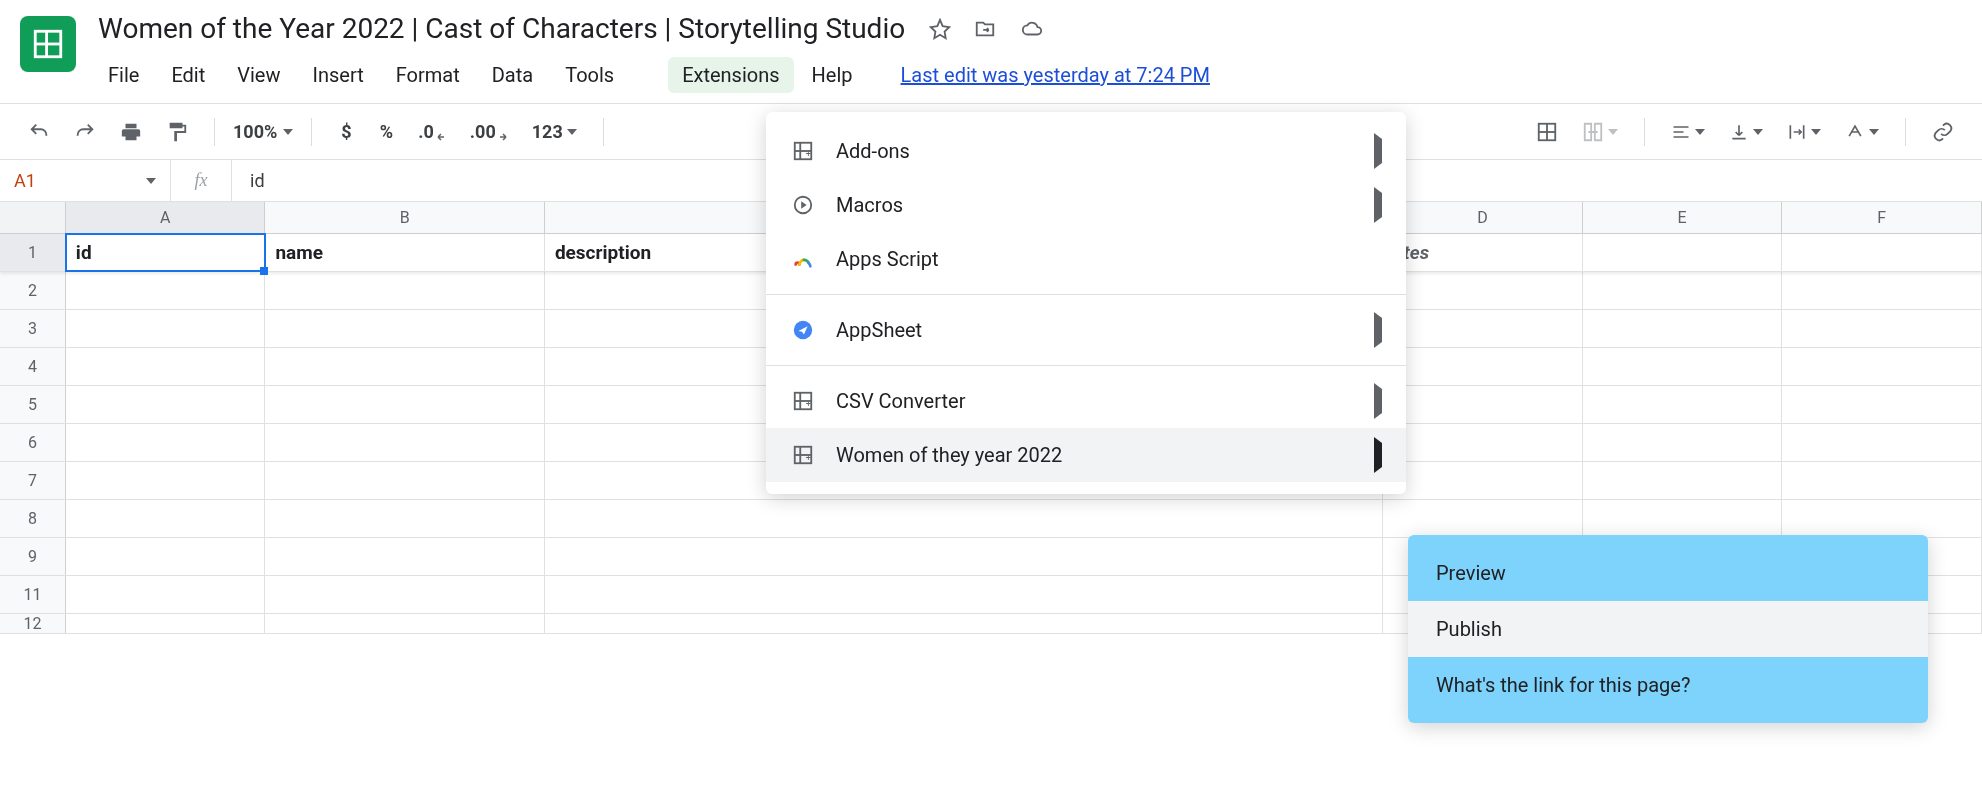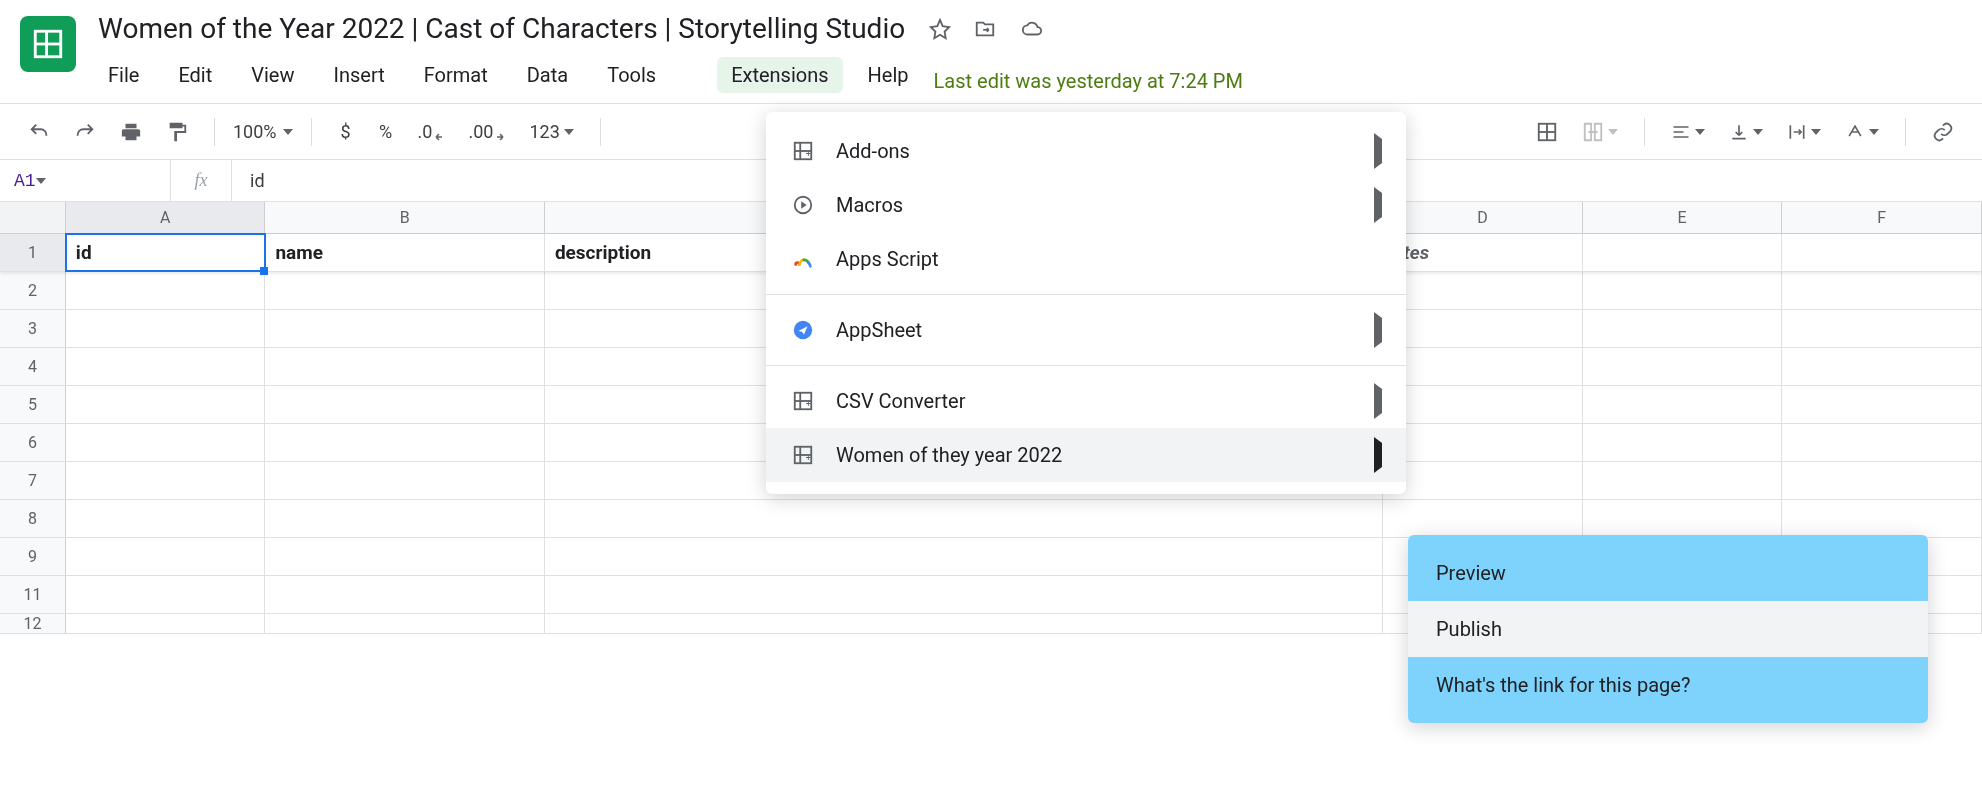--- a/index.html
+++ b/index.html
@@ -48,53 +48,56 @@
     padding: 2px 4px;
   }
   .title-icons {
     display: flex;
     gap: 22px;
     color: #5f6368;
   }
   .title-icons span { cursor: pointer; display:flex; align-items:center; }
   .menubar {
     display: flex;
-    align-items: flex-end;
-    gap: 11px;
+    align-items: center;
+    gap: 4px;
     margin-top: 10px;
     font-size: 20px;
     color: #202124;
   }
   .menu-item {
     padding: 6px 14px;
     border-radius: 6px;
     cursor: pointer;
   }
   .menu-item.active {
     background: #e6f4ea;
     margin-left: 36px;
   }
   .edit-status {
-    color: #4d7c0f;
+    margin-left: 30px;
+    color: #1d4ed8;
+    text-decoration: underline;
     font-size: 20px;
   }
   .divider-h {
     border-bottom: 1px solid #e0e0e0;
     margin-top: 10px;
   }
   
   .toolbar {
     display: flex;
     align-items: center;
     padding: 10px 20px;
     gap: 8px;
     font-size: 18px;
     color: #5f6368;
     border-bottom: 1px solid #e0e0e0;
     height: 56px;
+    font-weight: bold;
   }
   .tb-btn {
     padding: 6px 8px;
     border-radius: 4px;
     cursor: pointer;
     display: flex;
     align-items: center;
     justify-content: center;
     min-width: 32px;
     height: 32px;
@@ -126,22 +129,22 @@
     align-items: center;
     height: 42px;
     border-bottom: 1px solid #e0e0e0;
     font-size: 18px;
   }
   .name-box {
     width: 170px;
     padding: 0 14px;
     display: flex;
     align-items: center;
-    color: #4c1d95;
-    font-family: Liberation Mono, monospace;
+    justify-content: space-between;
+    color: #c2410c;
   }
   .fx-sep { width:1px; height:100%; background:#e0e0e0; }
   .fx-label {
     width: 60px;
     text-align: center;
     font-style: italic;
     font-family: "Times New Roman", serif;
     color: #9aa0a6;
     font-size: 18px;
   }

